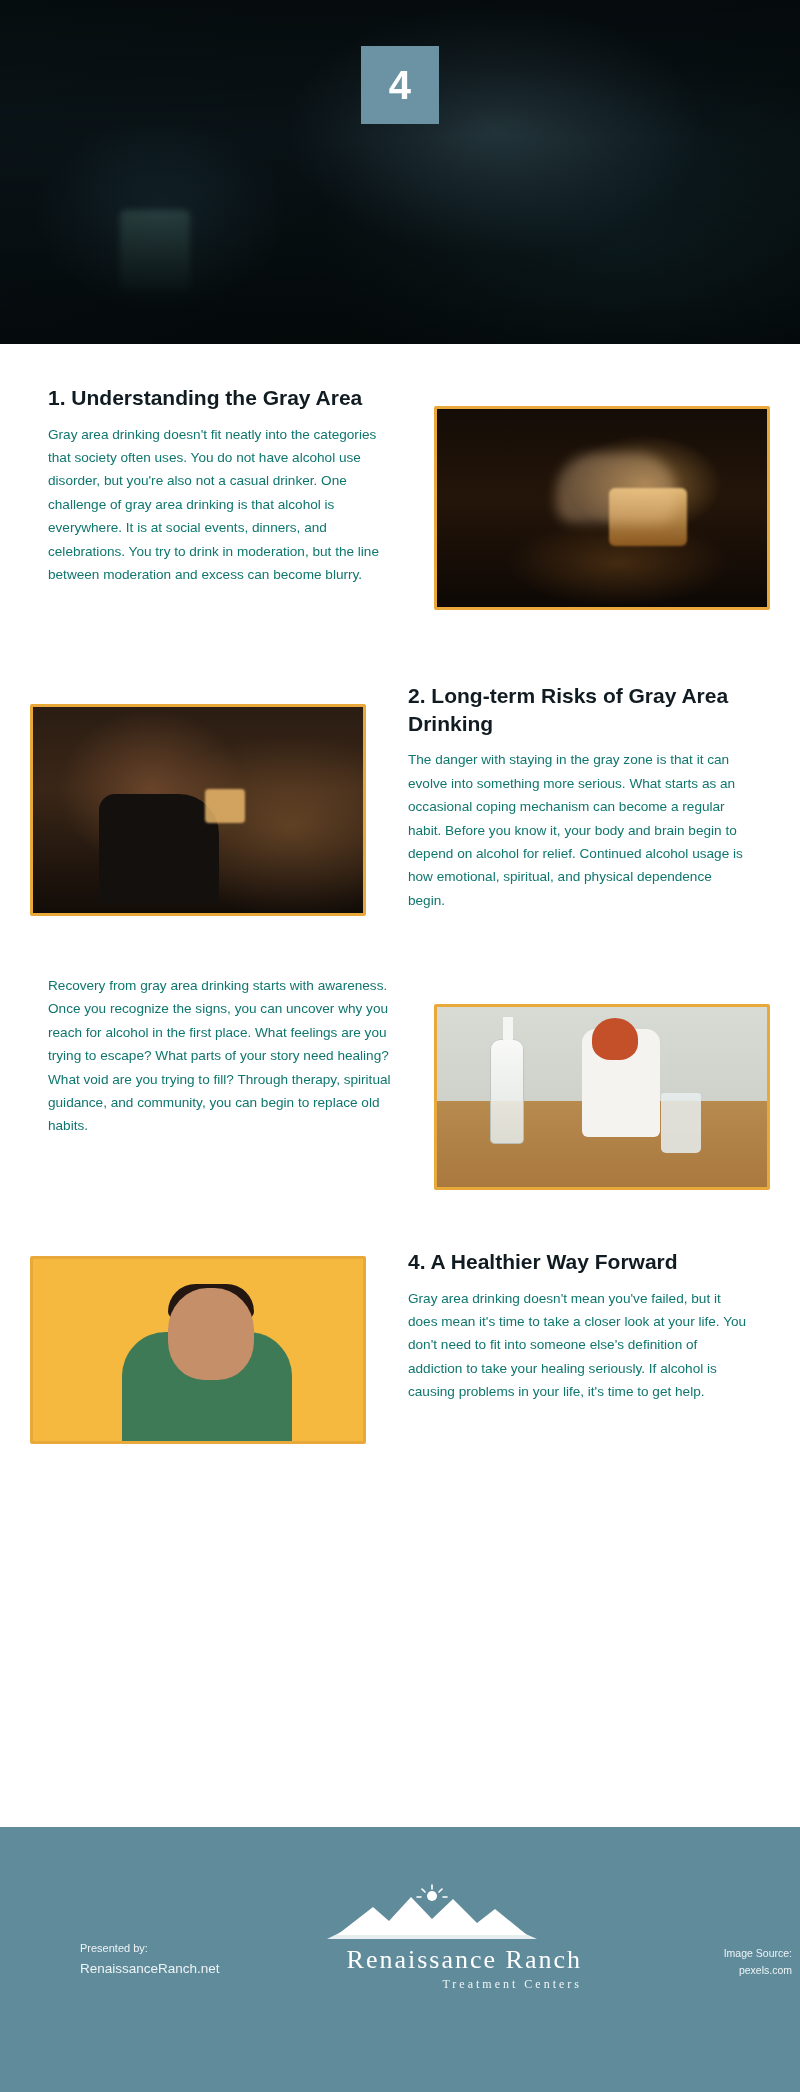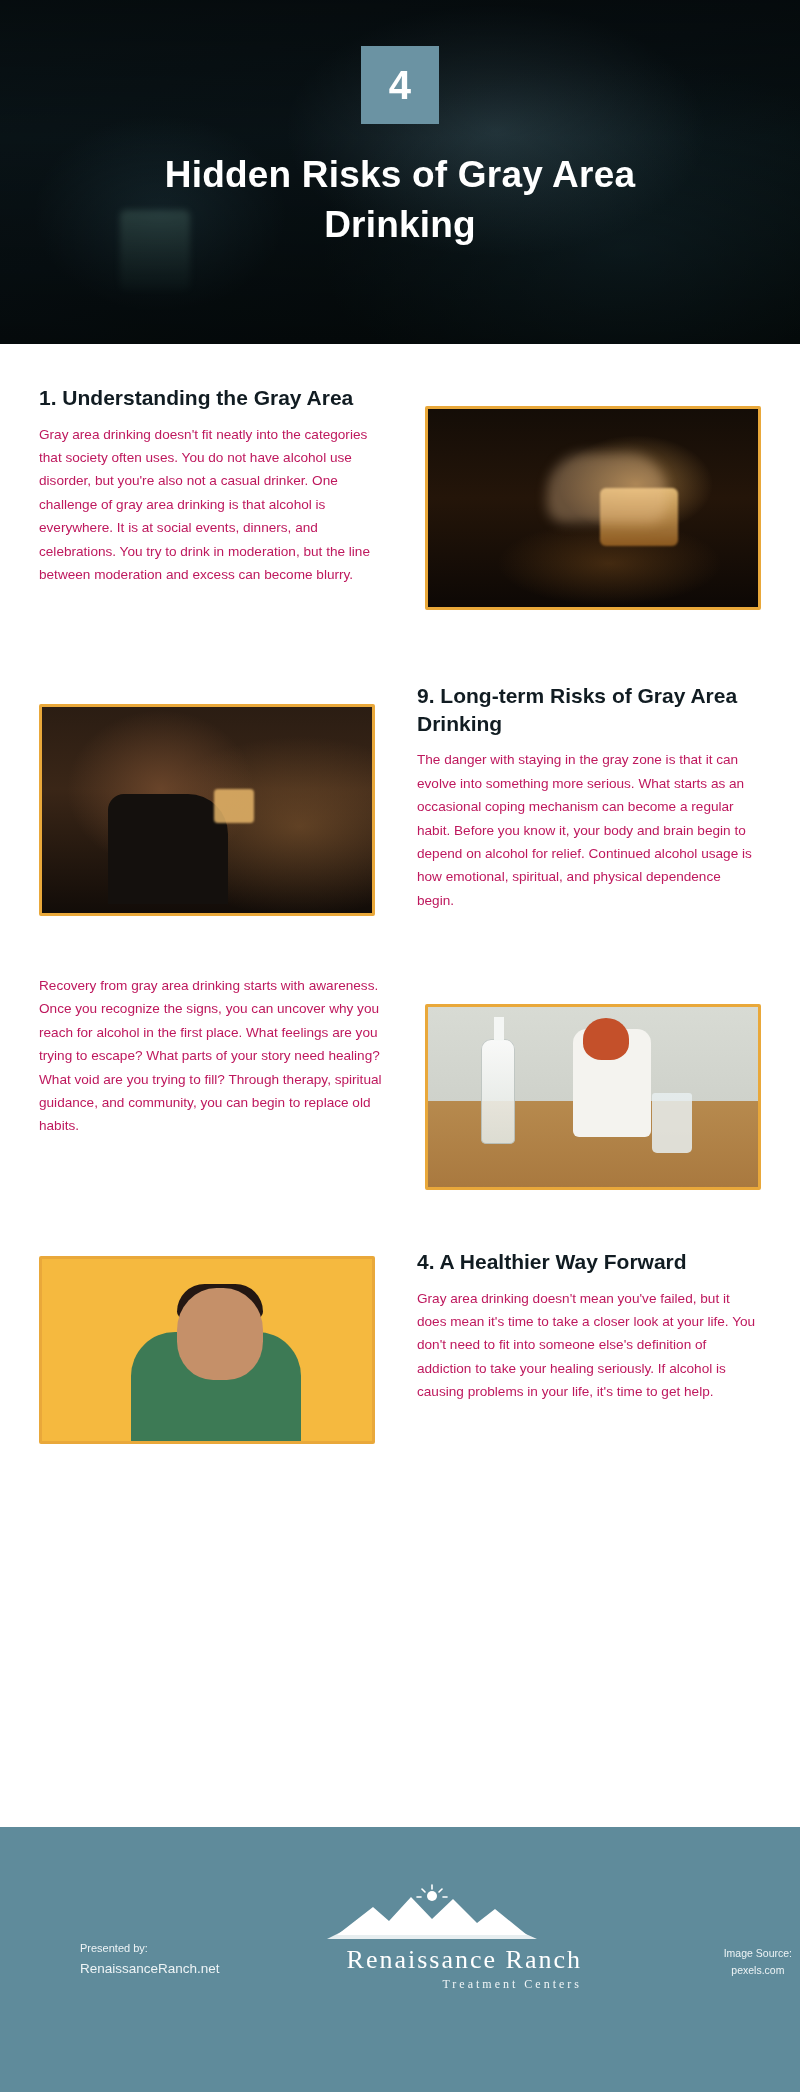--- a/index.html
+++ b/index.html
@@ -77,37 +77,36 @@
   }
 
   
   .body-area { position: relative; padding: 0 48px; }
 
   .section {
     position: relative;
     display: flex;
     gap: 42px;
     align-items: flex-start;
-    justify-content: center;
   }
   .section.text-left { flex-direction: row; }
   .section.text-right { flex-direction: row-reverse; }
 
   .col-text { width: 344px; flex: 0 0 344px; }
   .col-img  { width: 336px; flex: 0 0 336px; }
 
   .sec-title {
     color: #111c22;
     font-size: 21px;
     font-weight: 700;
     line-height: 1.32;
     margin-bottom: 11px;
   }
   .sec-body {
-    color: #be185d;
+    color: #0f766e;
     font-size: 13.6px;
     line-height: 1.72;
   }
 
   .photo {
     width: 336px;
     border: 3px solid #e9a83a;
     border-radius: 2px;
     overflow: hidden;
     position: relative;
@@ -274,21 +273,21 @@
     line-height: 1.7;
     color: #eef4f6;
   }
   .presented .site { font-size: 13.5px; }
   .source {
     position: absolute;
     right: 40px;
     top: 118px;
     font-size: 10.5px;
     line-height: 1.6;
-    text-align: center;
+    text-align: right;
     color: #eef4f6;
   }
   .logo-wrap {
     position: absolute;
     left: 50%;
     top: 56px;
     transform: translateX(-50%);
     width: 300px;
     text-align: right;
   }
@@ -312,21 +311,20 @@
 </head>
 <body>
 
 <div class="page">
 
   <div class="hero">
     <div class="hero-bg"></div>
     <div class="hero-vignette"></div>
     <div class="hero-inner">
       <div class="num-badge">4</div>
-      <div class="hero-title">Hidden Risks of Gray Area Drinking</div>
     </div>
   </div>
 
   <div class="body-area">
 
     <div class="spacer-16" style="height:40px"></div>
     <div class="section text-left">
       <div class="col-text">
         <div class="sec-title">1. Understanding the Gray Area</div>
         <div class="sec-body">Gray area drinking doesn't fit neatly into the categories that society often uses. You do not have alcohol use disorder, but you're also not a casual drinker. One challenge of gray area drinking is that alcohol is everywhere. It is at social events, dinners, and celebrations. You try to drink in moderation, but the line between moderation and excess can become blurry.</div>
@@ -334,21 +332,21 @@
       <div class="col-img" style="margin-top:22px">
         <div class="photo photo-1">
           <div class="ph ph1"></div>
         </div>
       </div>
     </div>
 
     <div class="spacer-16" style="height:72px"></div>
     <div class="section text-right">
       <div class="col-text">
-        <div class="sec-title">9. Long-term Risks of Gray Area Drinking</div>
+        <div class="sec-title">2. Long-term Risks of Gray Area Drinking</div>
         <div class="sec-body">The danger with staying in the gray zone is that it can evolve into something more serious. What starts as an occasional coping mechanism can become a regular habit. Before you know it, your body and brain begin to depend on alcohol for relief. Continued alcohol usage is how emotional, spiritual, and physical dependence begin.</div>
       </div>
       <div class="col-img" style="margin-top:22px">
         <div class="photo photo-2">
           <div class="ph ph2"></div>
         </div>
       </div>
     </div>
 
     <div class="spacer-16" style="height:58px"></div>

